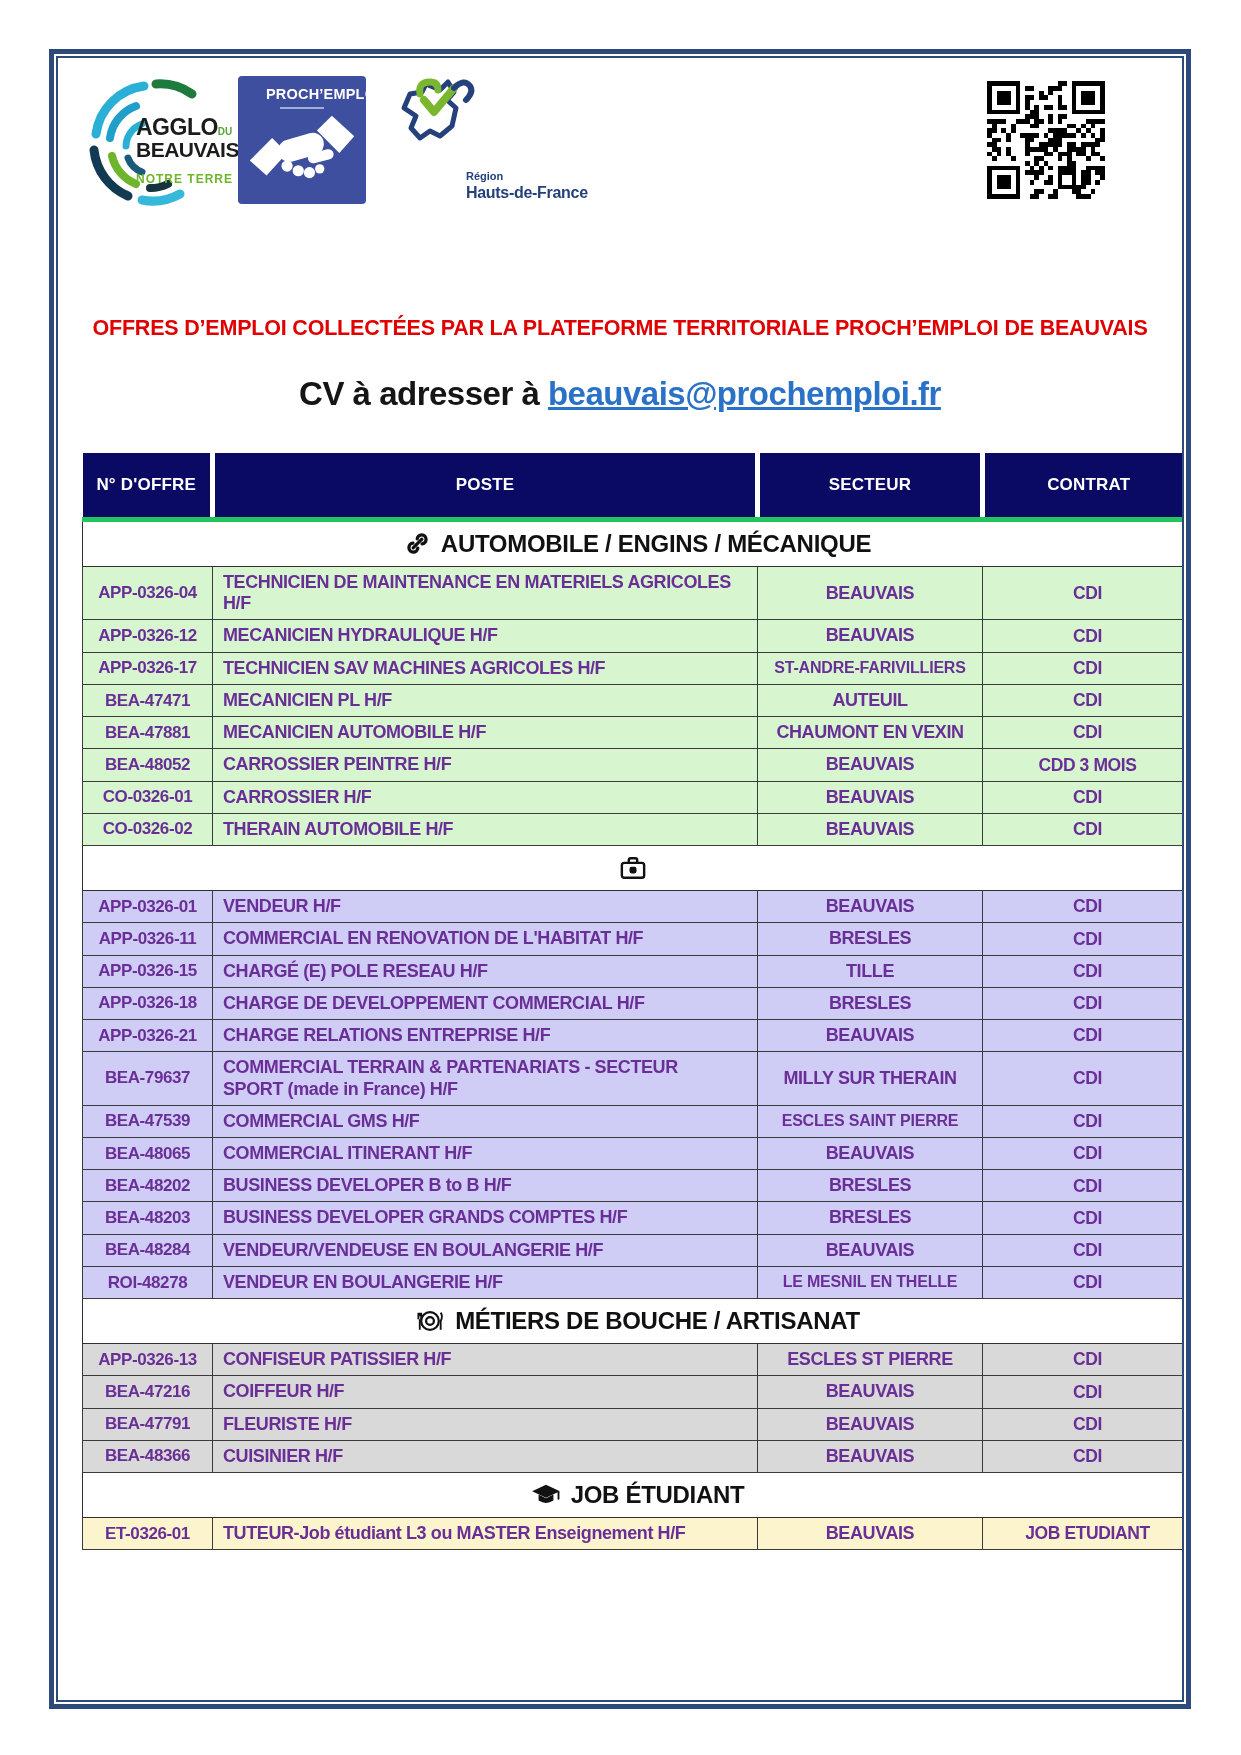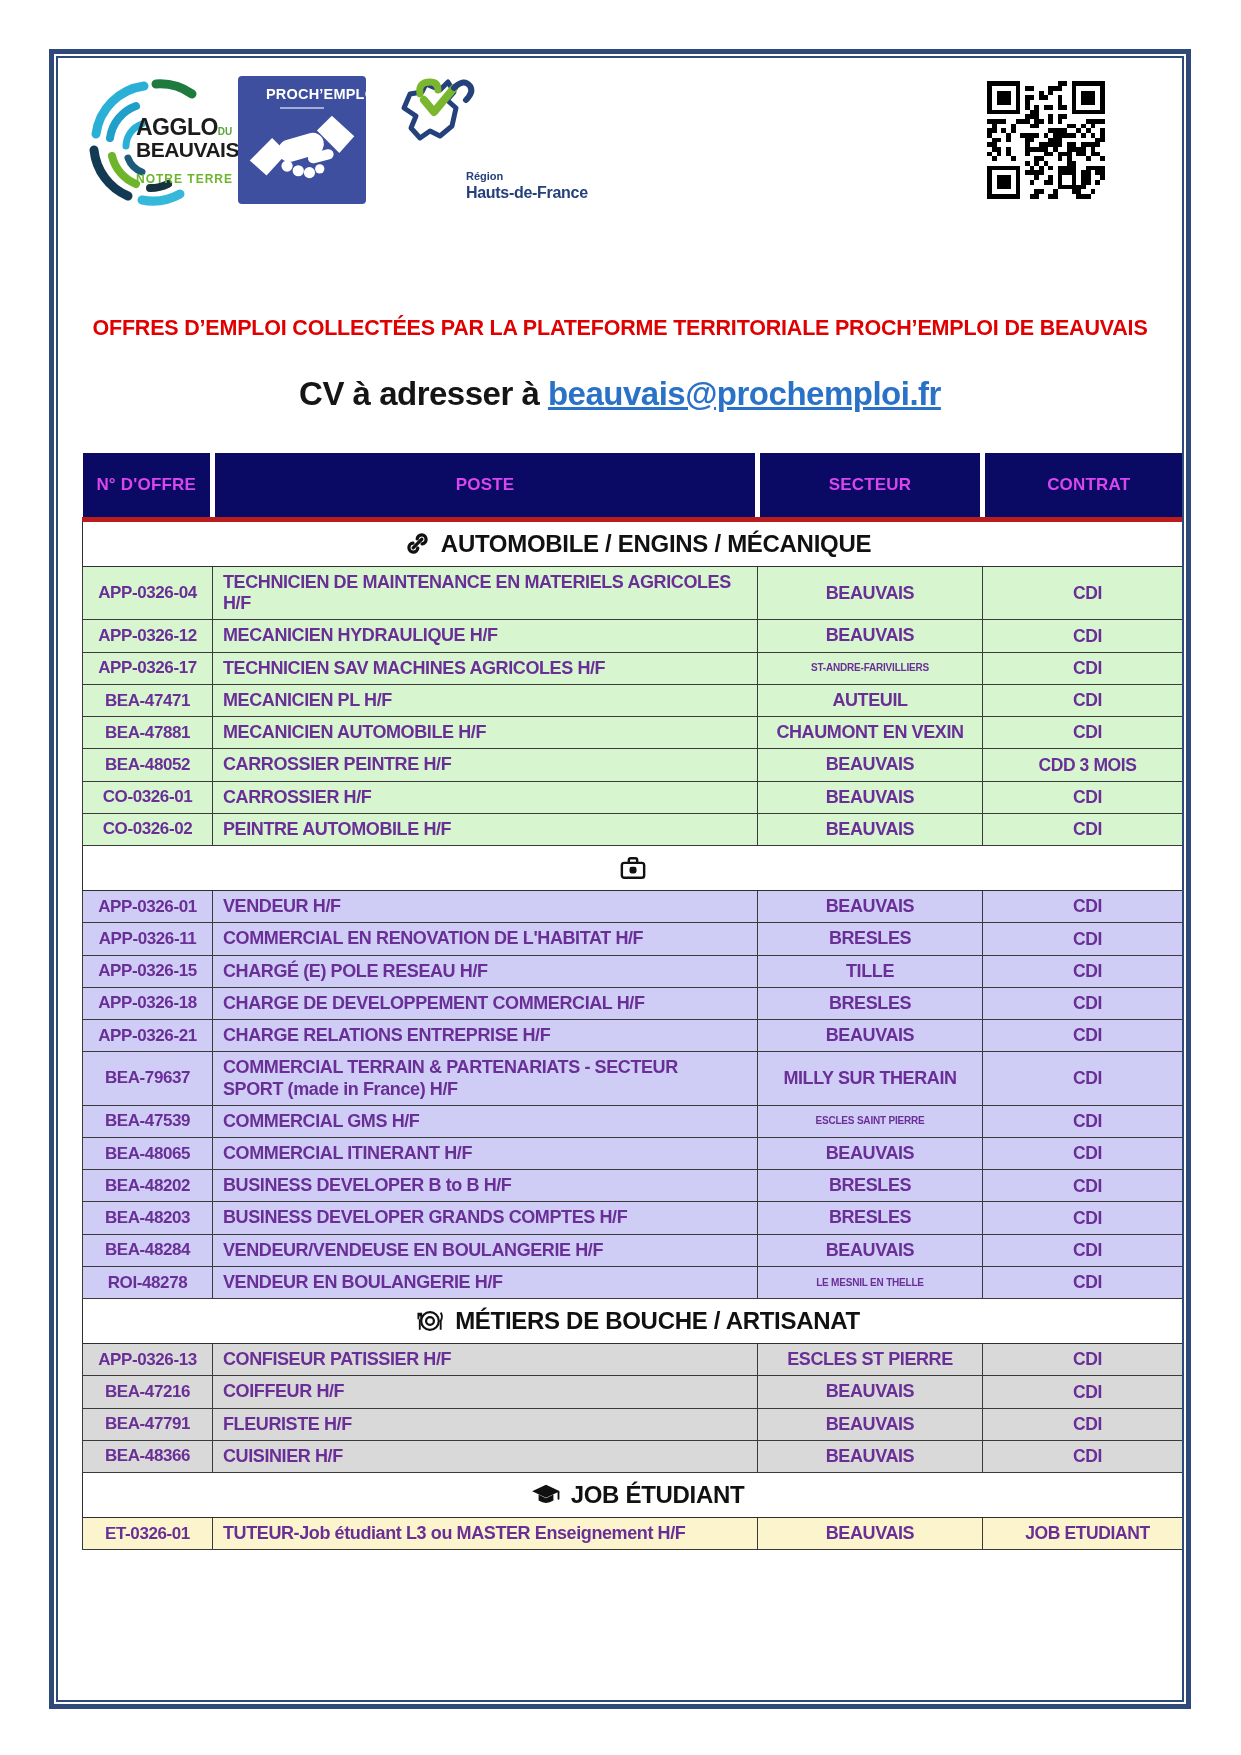--- a/index.html
+++ b/index.html
@@ -56,42 +56,42 @@
   .cv-line a { color:var(--link,#2a72c7); text-decoration:underline; }
 
   
   table.offers {
     margin:40px 0 0 12px; width:1110px; border-collapse:collapse; table-layout:fixed;
   }
   col.c-offre { width:130px; } col.c-poste { width:545px; }
   col.c-secteur { width:225px; } col.c-contrat { width:210px; }
 
   thead th {
-    background:var(--navy,#0a0a64); color:#d946ef; font-size:17px; font-weight:bold;
-    height:62px; border-right:5px solid #fff; border-bottom:5px solid #b91c1c;
+    background:var(--navy,#0a0a64); color:#ffffff; font-size:17px; font-weight:bold;
+    height:62px; border-right:5px solid #fff; border-bottom:5px solid #22c55e;
     letter-spacing:0.2px;
   }
   thead th:last-child { border-right:none; }
 
   td { box-sizing:border-box; }
   td.section-cell {
     background:#fff; border:1.5px solid #2f2f2f; text-align:center;
     padding:8px 4px; color:#111; font-weight:bold; font-size:24px; letter-spacing:-0.3px;
   }
   .sec-icon { display:inline-block; vertical-align:-5px; margin-right:10px; }
   .sec-icon svg { display:block; }
 
   tr.data-row td {
     border:1.5px solid #3a3a3a; color:var(--purple,#6a2f97); font-weight:bold;
     font-size:18px; line-height:1.18; letter-spacing:-0.4px;
     padding:5px 6px; text-align:center; vertical-align:middle;
   }
   tr.data-row td.poste { text-align:left; padding-left:10px; padding-right:18px; }
   tr.data-row td.offre { font-size:17px; }
-  tr.data-row td.secteur.small { font-size:10px; letter-spacing:-0.2px; }
+  tr.data-row td.secteur.small { font-size:16px; letter-spacing:-0.2px; }
   tr.data-row td.contrat { font-size:17.5px; }
 </style>
 </head>
 <body>
 
 <div class="page">
   <div class="frame">
     <div class="frame-inner">
 
       <div class="logo-band">
@@ -435,21 +435,21 @@
               <td class="contrat" style="background-color: rgb(215, 246, 208);">CDD 3 MOIS</td>
             </tr>
             <tr class="data-row">
               <td class="offre" style="background-color: rgb(215, 246, 208);">CO-0326-01</td>
               <td class="poste" style="background-color: rgb(215, 246, 208);">CARROSSIER H/F</td>
               <td class="secteur" style="background-color: rgb(215, 246, 208);">BEAUVAIS</td>
               <td class="contrat" style="background-color: rgb(215, 246, 208);">CDI</td>
             </tr>
             <tr class="data-row">
               <td class="offre" style="background-color: rgb(215, 246, 208);">CO-0326-02</td>
-              <td class="poste" style="background-color: rgb(215, 246, 208);">PEINTRE AUTOMOBILE H/F</td>
+              <td class="poste" style="background-color: rgb(215, 246, 208);">THERAIN AUTOMOBILE H/F</td>
               <td class="secteur" style="background-color: rgb(215, 246, 208);">BEAUVAIS</td>
               <td class="contrat" style="background-color: rgb(215, 246, 208);">CDI</td>
             </tr>
             <tr>
               <td colspan="4" class="section-cell"><span class="sec-icon"><svg width="28" height="26" viewBox="0 0 30 28">
                     <g stroke="#111" fill="none" stroke-width="2.6">
                       <rect x="3" y="8.5" width="24" height="16" rx="2.5"></rect>
                       <path d="M10.5 8 V5.5 a2 2 0 0 1 2-2 h5 a2 2 0 0 1 2 2 V8"></path>
                       <rect x="12.5" y="14" width="5" height="4.5" rx="1" fill="#111"></rect>
                     </g>

